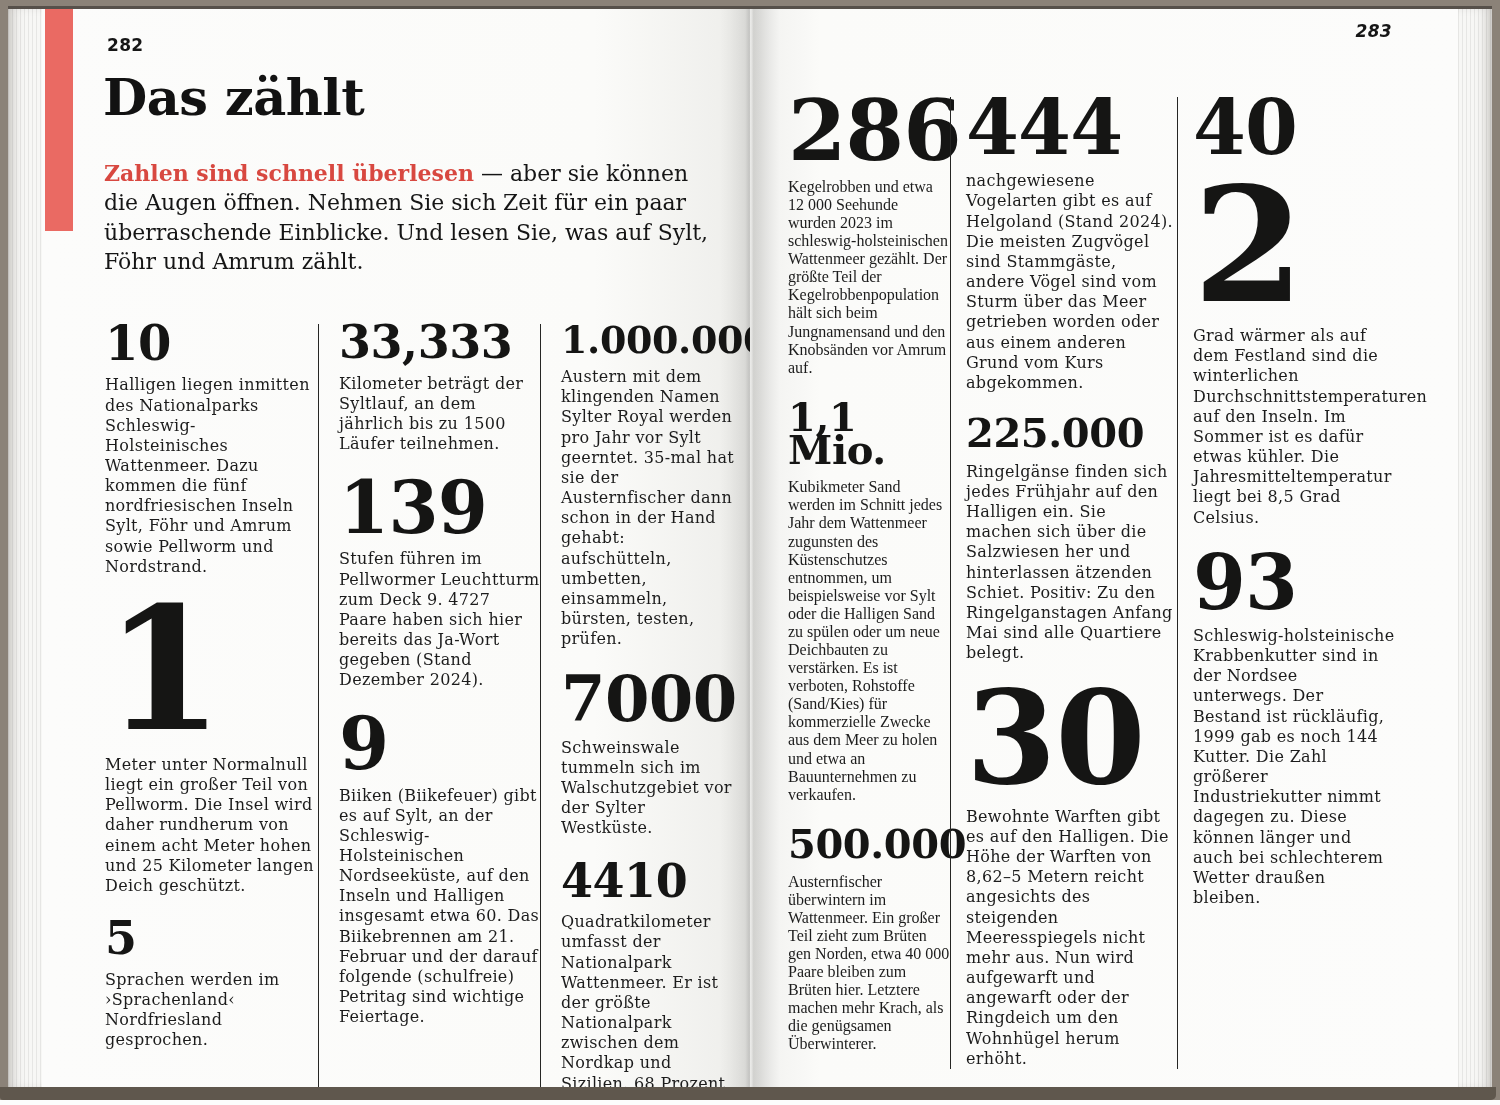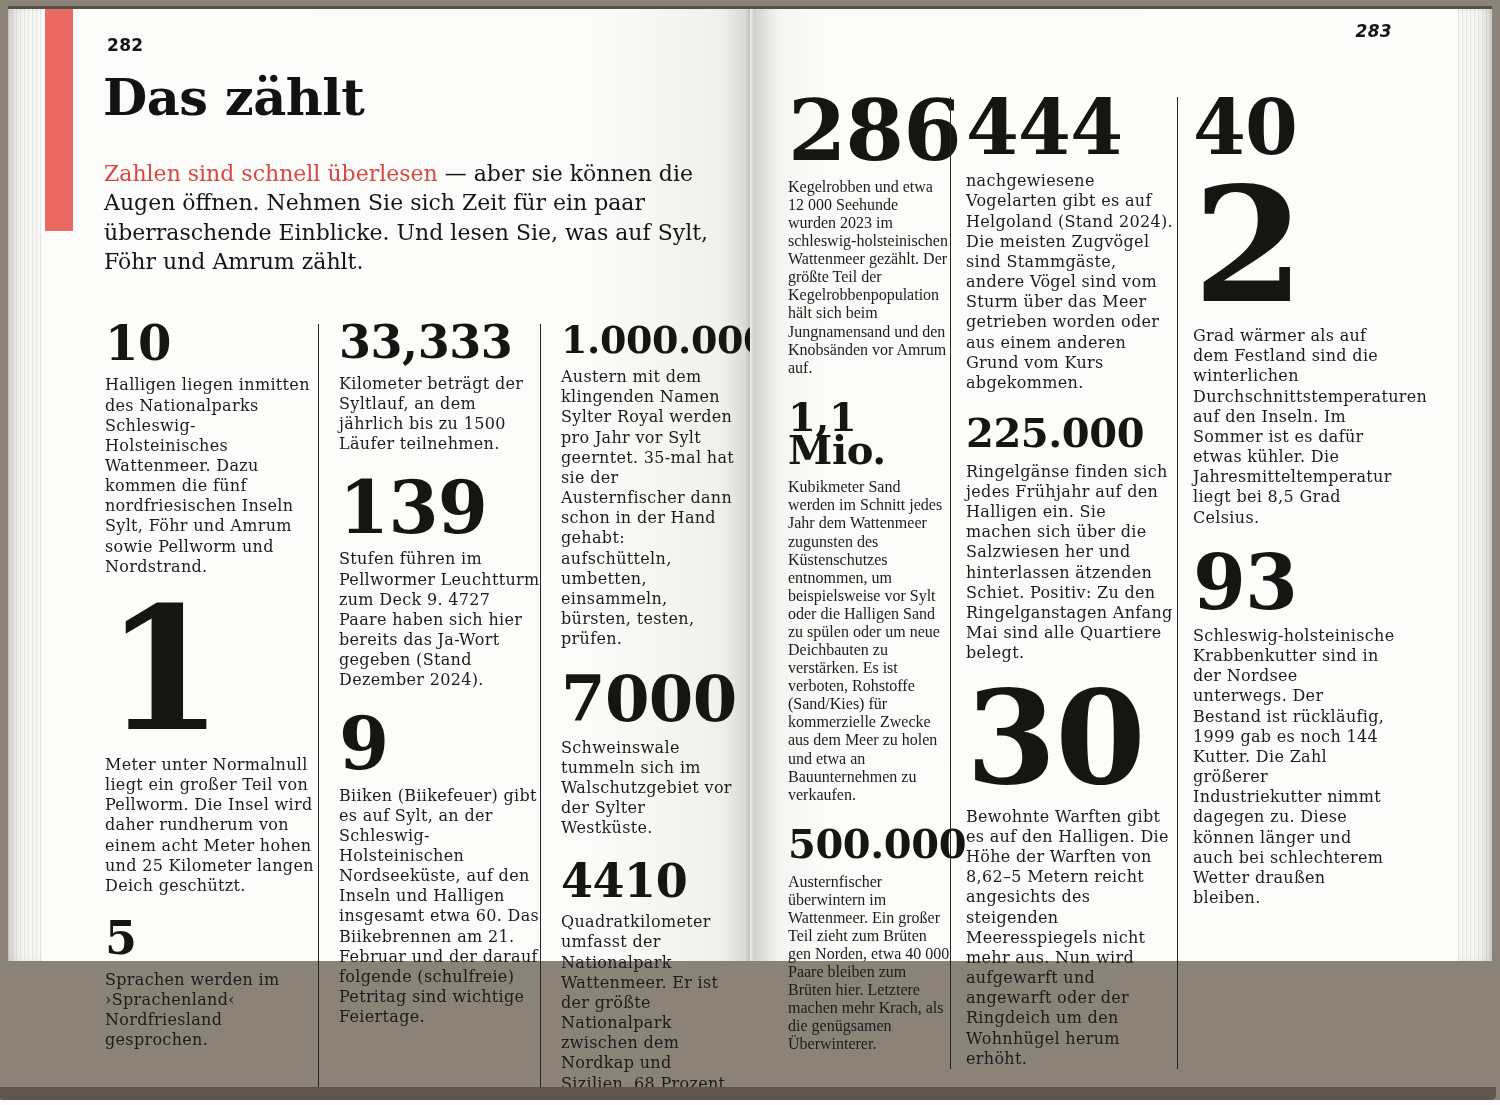--- a/index.html
+++ b/index.html
@@ -8,21 +8,21 @@
     --cover_brown:#8b8278;
     --edge_dark:#56504a;
     --ink:#1c1c1c;
   }
   *{margin:0;padding:0;box-sizing:border-box;}
   html,body{width:1500px;height:1105px;overflow:hidden;}
   body{background:var(--cover_brown);font-family:"DejaVu Serif",serif;color:var(--ink);}
   .scene{position:relative;width:1500px;height:1105px;}
 
   
-  .book{position:absolute;left:8px;top:6px;width:1484px;height:955px;
+  .book{position:absolute;left:8px;top:6px;width:1484px;height:1081px;
         border-top:3px solid var(--edge_dark);background:#f9f9f7;}
   .edges{position:absolute;top:0;bottom:0;width:34px;
          background:repeating-linear-gradient(90deg,#e6e6e4 0 1px,#f7f7f5 1px 4px);}
   .edges.left{left:0;box-shadow:inset 10px 0 14px -8px rgba(60,50,40,.35);}
   .edges.right{right:0;box-shadow:inset -10px 0 14px -8px rgba(60,50,40,.35);}
   .bottom-edge{position:absolute;left:0;right:4px;top:1087px;height:13px;background:#5f574d;border-radius:0 0 5px 3px;}
   .bottom-white{position:absolute;left:0;right:0;top:1100px;height:5px;background:#fcfcfc;}
 
   .pages{position:absolute;left:34px;right:34px;top:0;bottom:0;display:flex;}
   .page{position:relative;width:50%;height:100%;}
@@ -33,21 +33,21 @@
 
   
   .red-bar{position:absolute;left:3px;top:0;width:28px;height:222px;background:var(--accent_red);}
   .pagenum{position:absolute;font-family:"DejaVu Sans","Liberation Sans",sans-serif;
            font-weight:700;font-size:17px;color:#161616;letter-spacing:.3px;}
   .pagenum.pn-left{left:65px;top:26px;}
   .pagenum.pn-right{right:66px;top:12px;font-style:italic;}
   .title{position:absolute;left:61px;top:58px;font-size:51px;font-weight:700;
          letter-spacing:-.5px;color:#121212;}
   .intro{position:absolute;left:62px;top:150px;width:604px;font-size:22px;line-height:1.33;color:#151515;}
-  .intro .hl{color:var(--highlight_red);font-weight:400;}
+  .intro .hl{color:var(--highlight_red);font-weight:700;}
 
   
   .facts{position:absolute;display:grid;}
   .facts-left{left:63px;right:13px;top:315px;height:728px;grid-template-columns:213fr 222fr 197fr;}
   .facts-right{left:38px;right:62px;top:88px;height:953px;grid-template-columns:162fr 227fr 219fr;}
   .fact-col{min-width:0;}
   .facts-left .fact-col + .fact-col{border-left:1.5px solid #262624;padding-left:20px;}
   .facts-right .fact-col + .fact-col{border-left:1.5px solid #262624;padding-left:15px;}
 
   .fact + .fact{margin-top:24px;}

